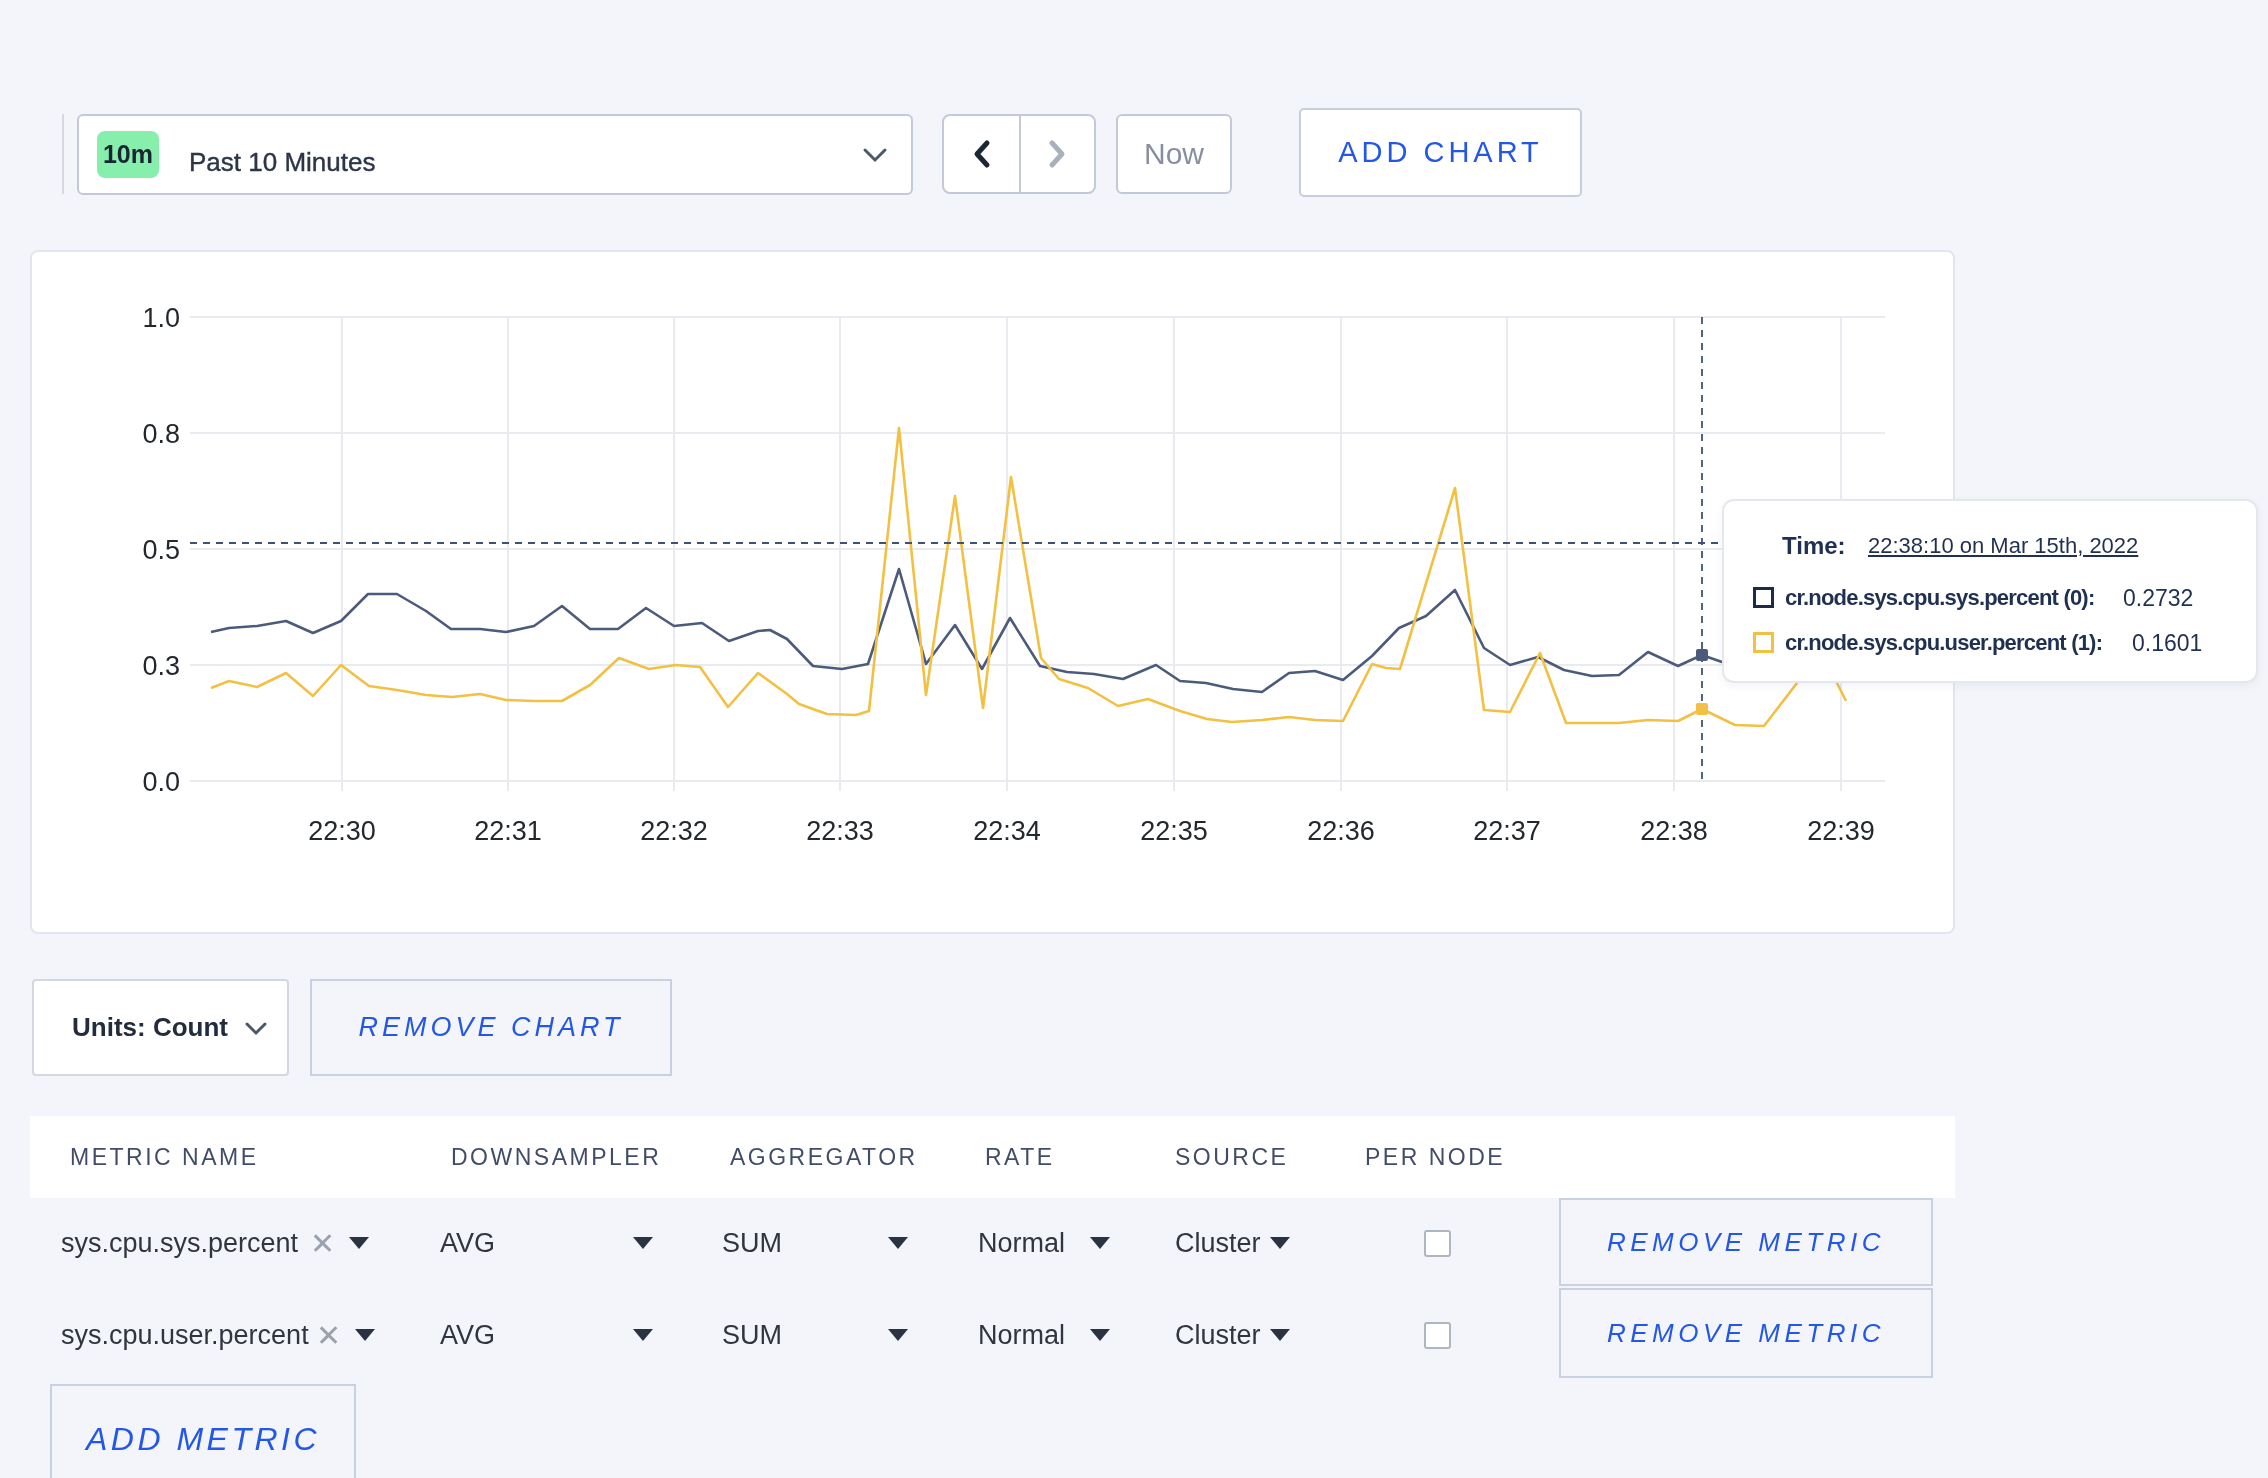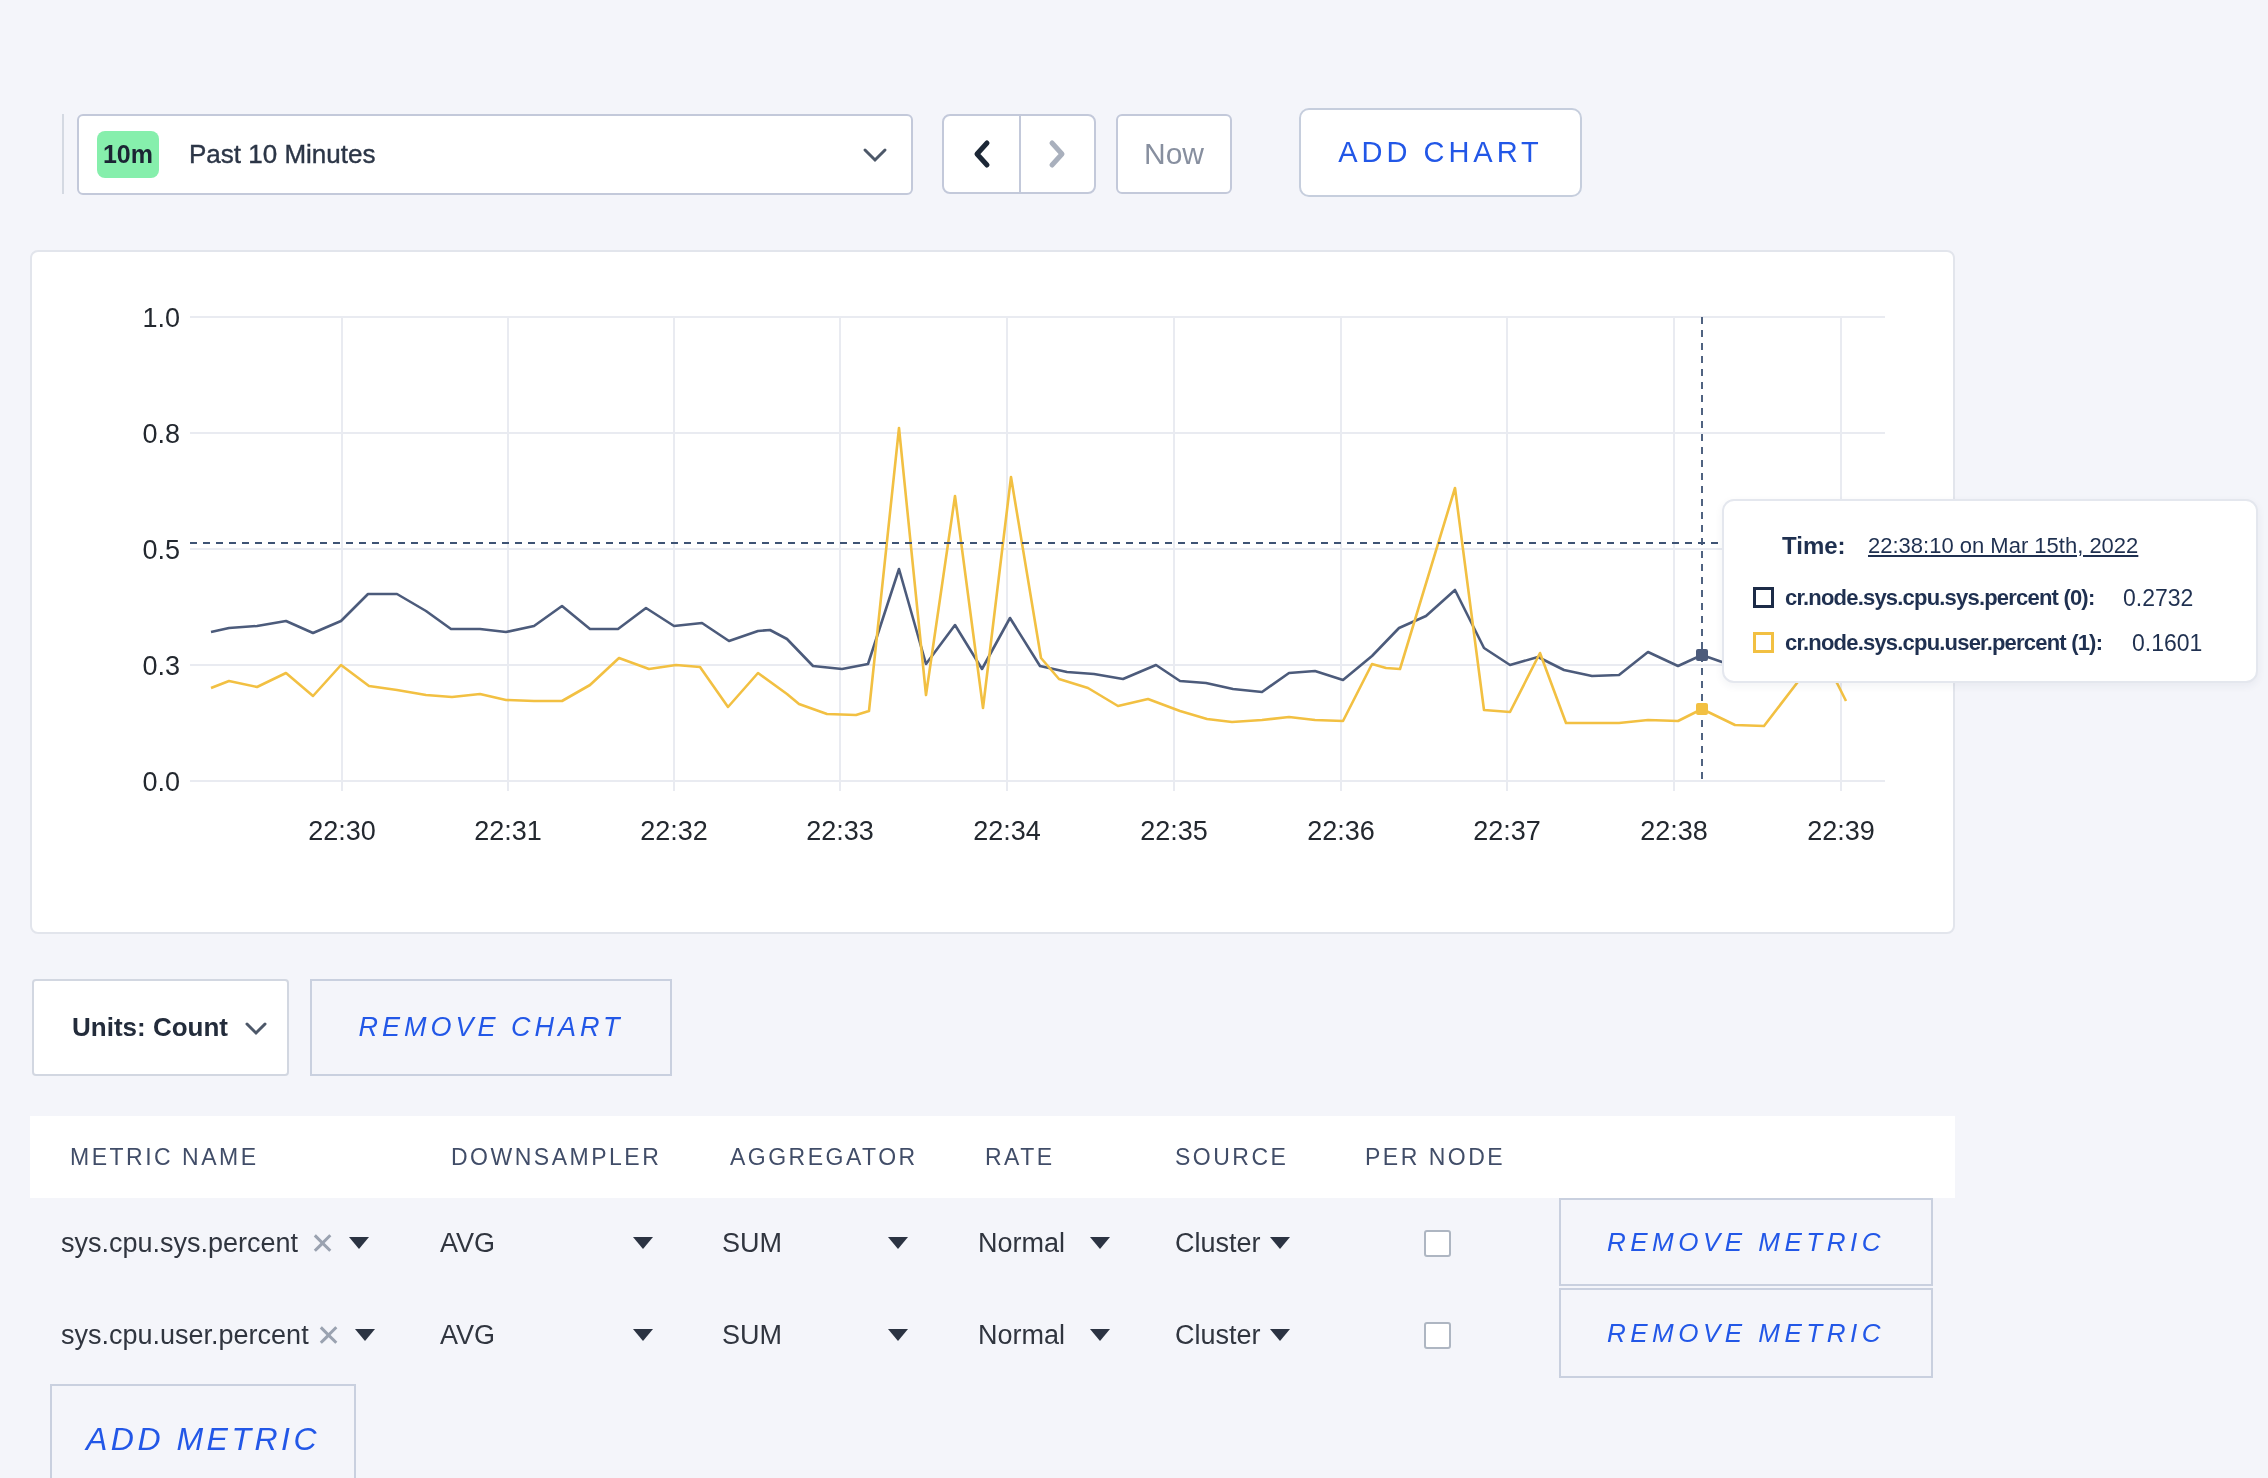--- a/index.html
+++ b/index.html
@@ -11,39 +11,39 @@
 </style>
 </head>
 <body>
 <div id="page">
 
 
   <div class="abs" style="left:62px; top:114px; width:2px; height:80px; background:#d4d9e2;"></div>
 
   <div class="abs" style="left:77px; top:114px; width:836px; height:81px; background:#fff; border:2px solid #c3c9da; border-radius:6px;">
     <div class="abs" style="left:18px; top:15px; width:62px; height:47px; background:#86efac; border-radius:8px; text-align:center; line-height:47px; font-size:25px; font-weight:700; color:#1b2433;">10m</div>
-    <div class="abs" style="left:110px; top:0; height:77px; line-height:77px; font-size:26px; font-weight:500; color:#2c3647; -webkit-text-stroke:0.4px #2c3647;">Past 10 Minutes</div>
+    <div class="abs" style="left:110px; top:8px; height:77px; line-height:77px; font-size:26px; font-weight:500; color:#2c3647; -webkit-text-stroke:0.4px #2c3647;">Past 10 Minutes</div>
     <svg class="abs" style="left:783px; top:31px;" width="26" height="16" viewBox="0 0 26 16">
         <polyline points="3,3 13,13 23,3" fill="none" stroke="#4d5869" stroke-width="3" stroke-linecap="round"></polyline>
       </svg>
   </div>
 
   <div class="abs" style="left:942px; top:114px; width:154px; height:80px; background:#fff; border:2px solid #c3c9da; border-radius:8px;">
     <div class="abs" style="left:75px; top:0; width:2px; height:76px; background:#c3c9da;"></div>
     <svg class="abs" style="left:27px; top:23px;" width="22" height="30" viewBox="0 0 22 30">
         <polyline points="16,4 6,15 16,26" fill="none" stroke="#1c2736" stroke-width="5" stroke-linecap="round" stroke-linejoin="round"></polyline>
       </svg>
     <svg class="abs" style="left:102px; top:23px;" width="22" height="30" viewBox="0 0 22 30">
         <polyline points="6,4 16,15 6,26" fill="none" stroke="#a9b0bd" stroke-width="5" stroke-linecap="round" stroke-linejoin="round"></polyline>
       </svg>
   </div>
 
   <div class="abs" style="left:1116px; top:114px; width:116px; height:80px; background:#fff; border:2px solid #c3c9da; border-radius:6px; display:flex; align-items:center; justify-content:center; font-size:30px; font-weight:500; color:#878f9f;">Now</div>
 
-  <div class="abs bluebtn" style="left:1299px; top:108px; width:283px; height:89px; background:#fff; border:2px solid #c6cedd; border-radius:10px; font-size:29px;">ADD CHART</div>
+  <div class="abs bluebtn" style="left:1299px; top:108px; width:283px; height:89px; background:#fff; border:2px solid #c6cedd; border-radius:5px; font-size:29px;">ADD CHART</div>
 
   <div class="abs" style="left:30px; top:250px; width:1925px; height:684px; background:#fff; border:2px solid #e2e5ec; border-radius:8px;"></div>
 
   <svg class="abs" style="left:30px; top:250px;" width="1925" height="684" viewBox="30 250 1925 684" fill="none">
 
     <g stroke="#e9ebf1" stroke-width="2">
       <line x1="190" y1="317" x2="1885" y2="317"></line>
       <line x1="190" y1="433" x2="1885" y2="433"></line>
       <line x1="190" y1="549" x2="1885" y2="549"></line>
       <line x1="190" y1="665" x2="1885" y2="665"></line>

